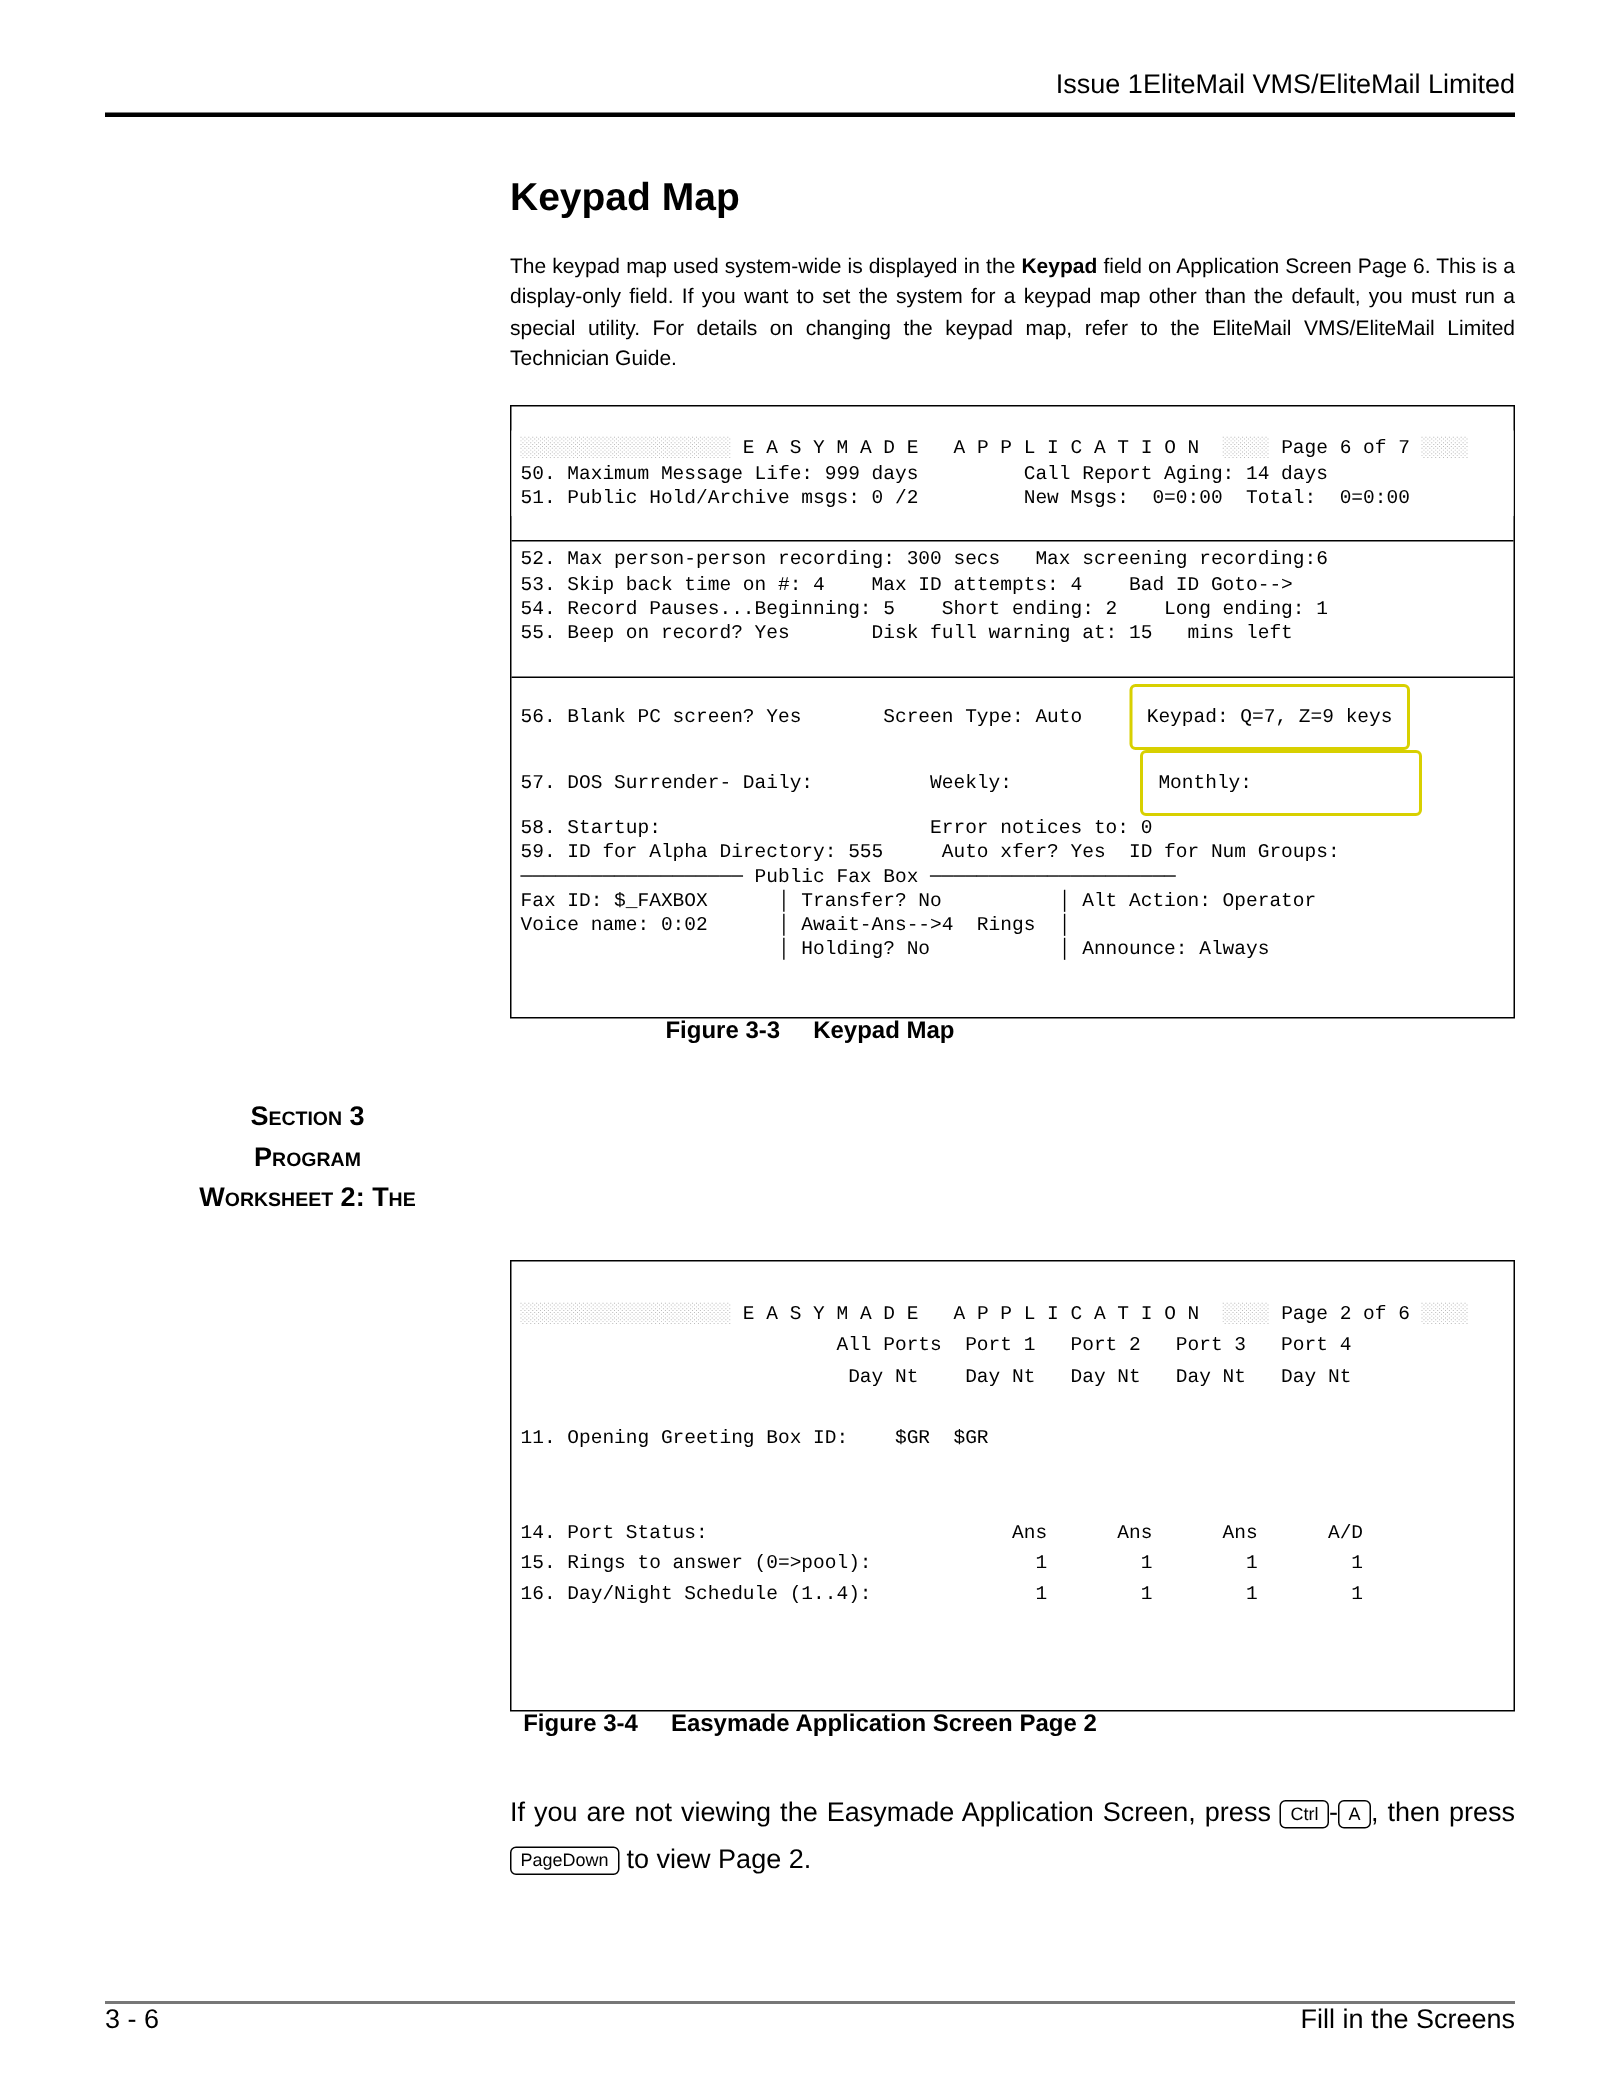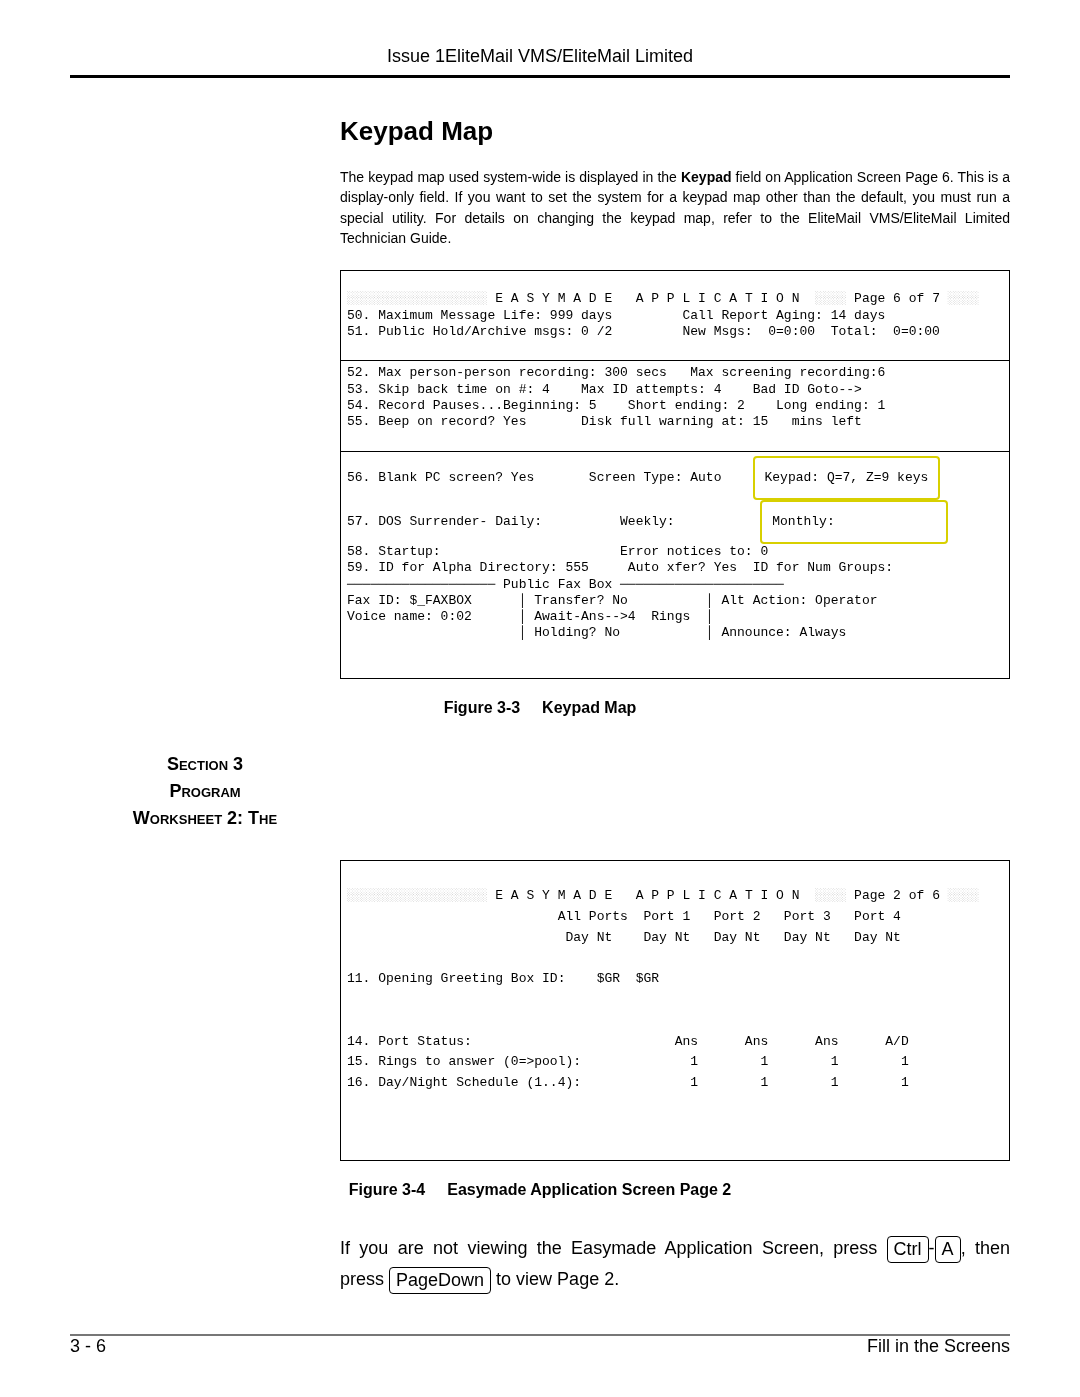--- a/index.html
+++ b/index.html
@@ -1,41 +1,41 @@
 <!DOCTYPE html>
 <html><head>
 <meta charset="utf-8">
 <style>
   html,body{margin:0;padding:0;background:#fff;}
   body{font-family:Arial,Helvetica,sans-serif;color:#000;font-size:16px;}
   .page{width:1080px;height:1397px;margin:0 auto;position:relative;box-sizing:border-box;}
-  .header{display:flex;justify-content:center;padding:46px 70px 8px 70px;font-size:18px;}
+  .header{display:flex;justify-content:flex-end;padding:46px 70px 8px 70px;font-size:18px;}
   .hr{height:3px;background:#000;margin:0 70px;}
   .thinHr{height:2px;background:#777;margin:0 70px;}
   .content{padding:0 70px;}
   .h2{font-size:26px;font-weight:bold;margin-top:38px;margin-bottom:20px;margin-left:270px;}
   .bodyText{margin-left:270px;margin-right:0;text-align:justify;line-height:1.45;font-size:14px;}
   .bodyText .strong{font-weight:bold;}
   .link{color:#0020c8;text-decoration:underline;}
-  .figCaption{text-align:center;font-weight:bold;font-size:16px;margin-top:20px;margin-bottom:34px;}
+  .figCaption{text-align:center;font-weight:bold;font-size:16px;margin-bottom:34px;}
   .figCaptionSpacer{display:inline-block;width:22px;}
   .sectionBlock{display:flex;align-items:flex-start;margin-top:10px;}
   .sectionLeft{width:270px;flex:0 0 270px;font-variant:small-caps;font-weight:bold;font-size:18px;line-height:1.5;text-align:center;}
   .sectionRight{flex:1;text-align:justify;line-height:1.45;font-size:18px;}
   .footer{position:absolute;bottom:40px;left:70px;right:70px;}
   .footerRow{display:flex;justify-content:space-between;font-size:18px;margin-top:0;}
   .screenBox{border:1px solid #000;margin-left:270px;margin-top:22px;font-family:"Courier New",monospace;font-size:13px;line-height:1.25;white-space:pre;box-sizing:border-box;}
   .screenBox .pad{padding:4px 6px;}
   .titleRow{background:#fff;}
   .titleShade{display:inline-block;color:#bbb;}
   .innerDiv{border-top:1px solid #000;}
   .hiBox{border:2px solid #d8d000;border-radius:4px;padding:12px 2px;display:inline-block;}
   .screenBox2{border:1px solid #000;margin-left:270px;margin-top:28px;font-family:"Courier New",monospace;font-size:13px;line-height:1.6;white-space:pre;box-sizing:border-box;}
   .screenBox2 .pad{padding:4px 6px;}
-  .keycap{display:inline-block;border:1px solid #000;border-radius:4px;padding:0 6px;font-size:18px;line-height:1.4;vertical-align:middle;font-family:Arial,Helvetica,sans-serif;}
+  .keycap{display:inline-block;border:1px solid #000;border-radius:4px;padding:0 6px;font-size:12px;line-height:1.4;vertical-align:middle;font-family:Arial,Helvetica,sans-serif;}
   .afterScreens{margin-left:270px;margin-right:0;text-align:justify;line-height:1.7;font-size:18px;}
 </style>
 </head>
 <body>
 
 <div class="page">
 
   <div class="header">
     <span>Issue 1</span>
     <span>EliteMail VMS/EliteMail Limited</span>

